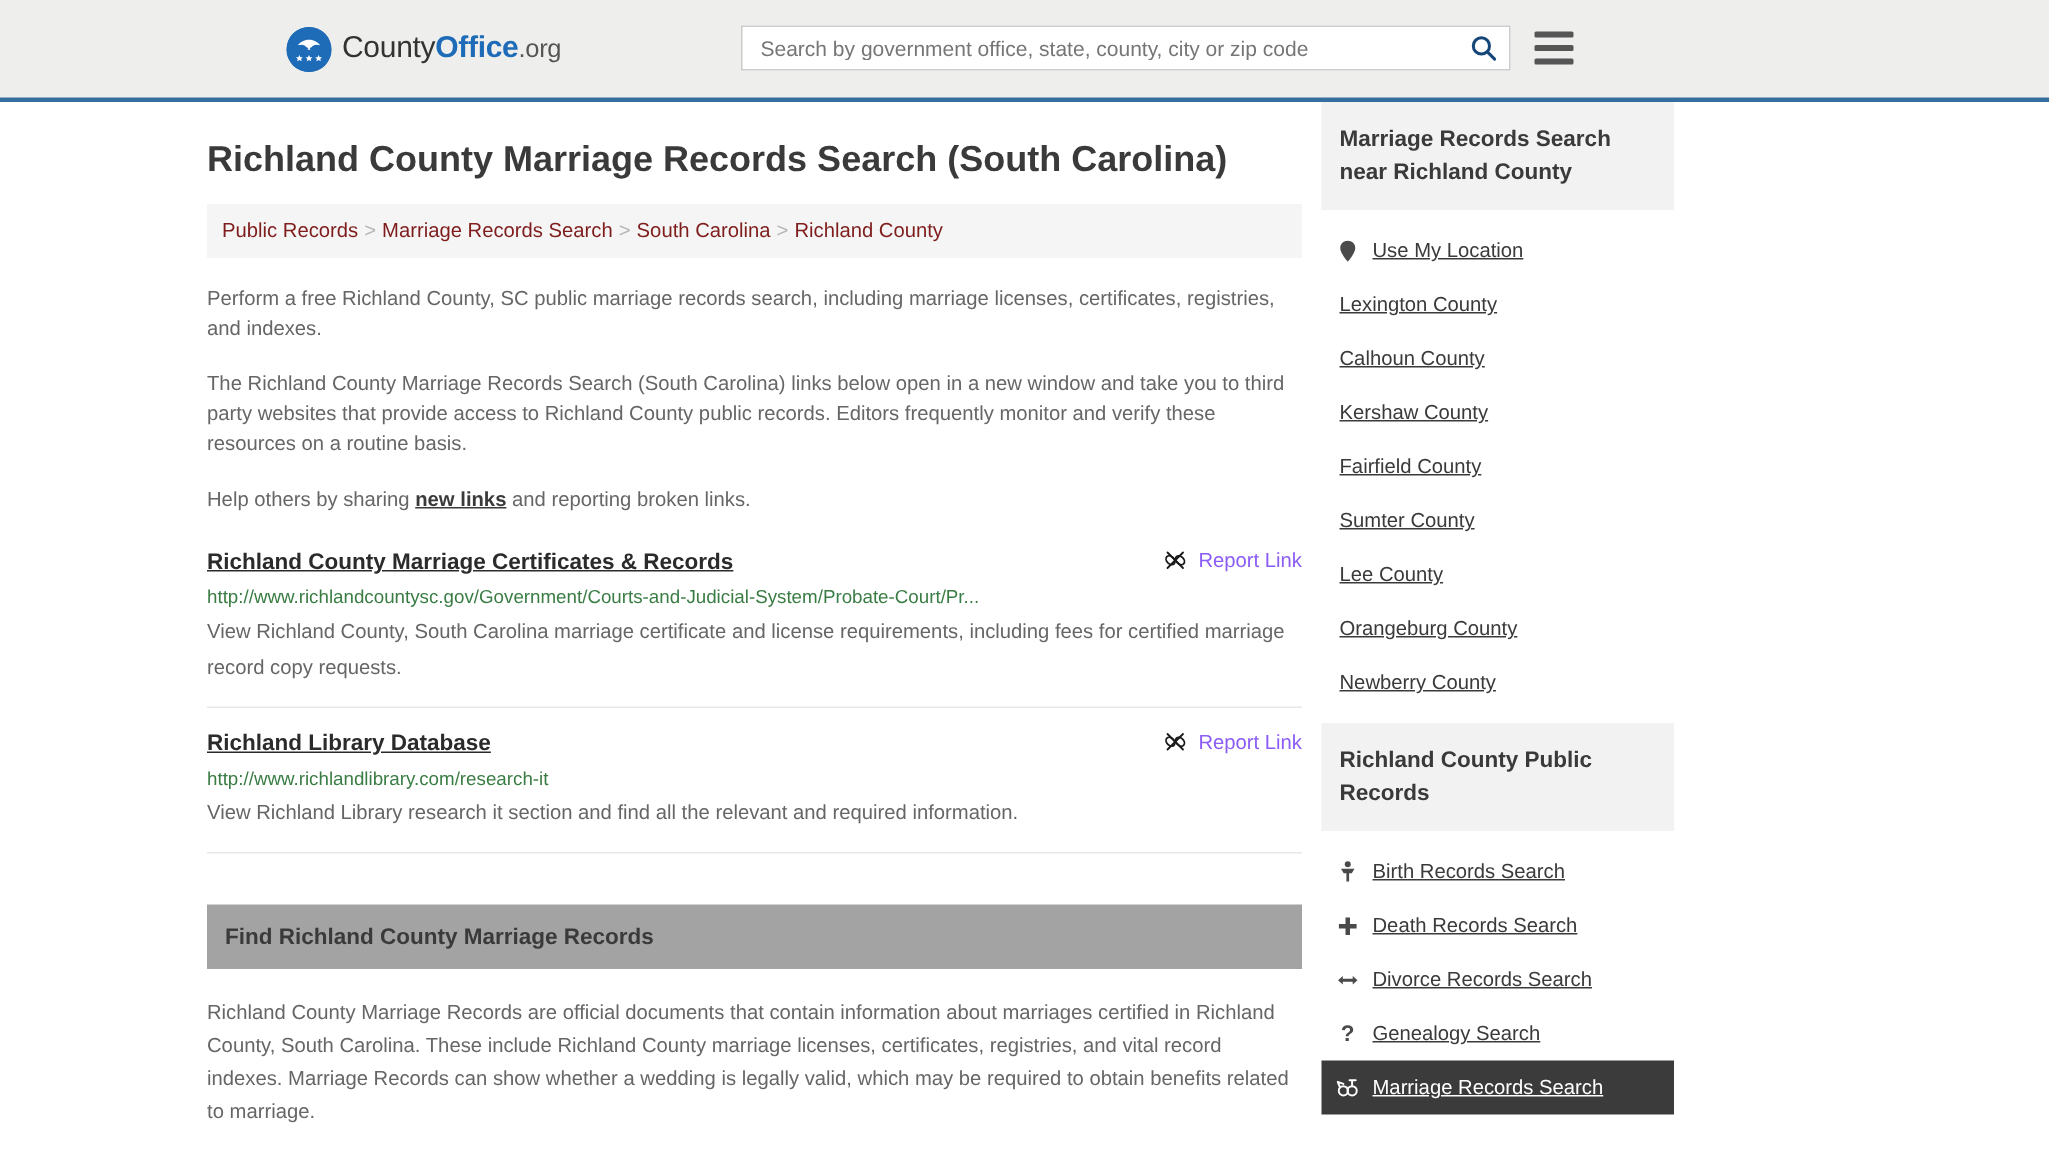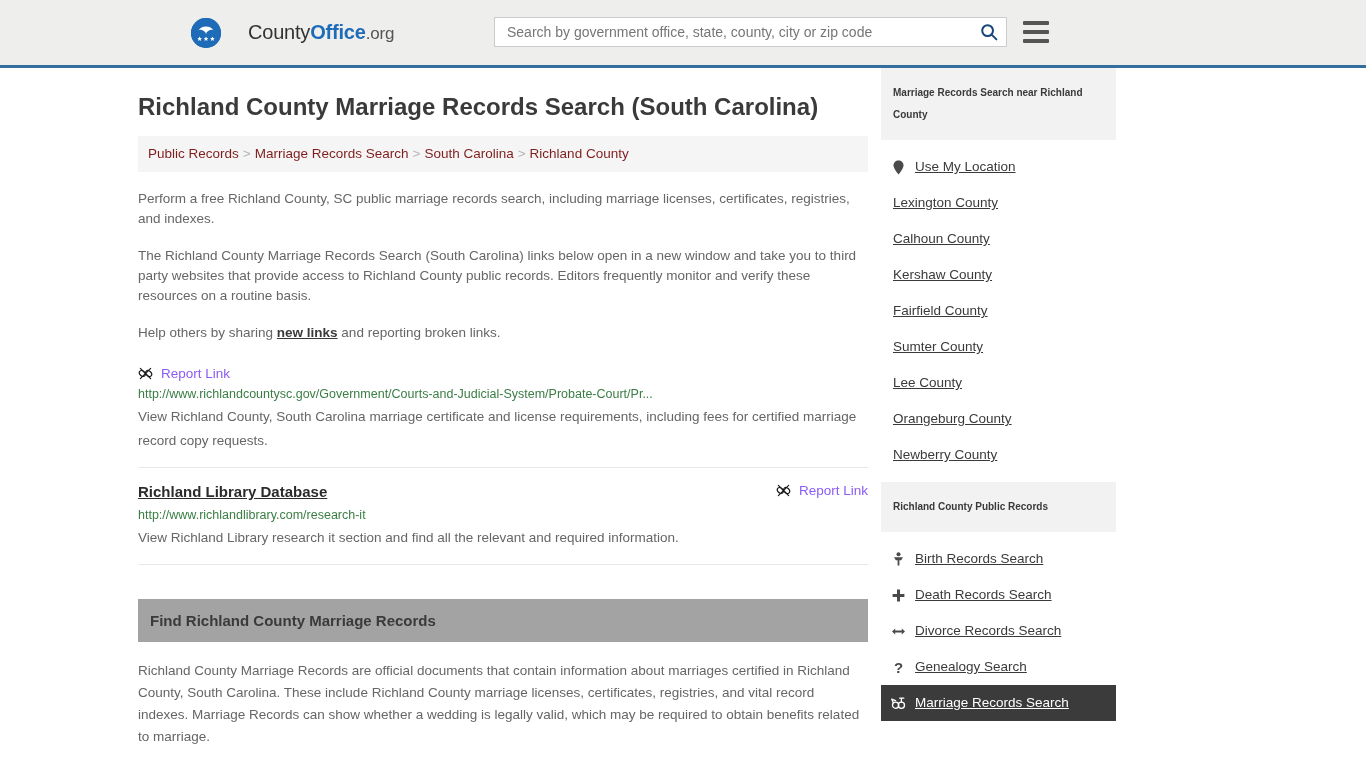--- a/index.html
+++ b/index.html
@@ -34,21 +34,20 @@
     position: relative;
     flex: 0 0 auto;
   }
   .logo-mark svg { position: absolute; left: 0; top: 0; }
   .logo-text {
     font-size: 20px;
     letter-spacing: -0.2px;
     color: #333333;
     font-family: "Liberation Sans", sans-serif;
     white-space: nowrap;
-    margin-left: 20px;
   }
   .logo-text .b { color: #1e6bb8; font-weight: bold; }
   .logo-text .a { font-weight: normal; }
   .logo-text .o { color: #555; font-size: 17px; }
 
   .search-area {
     position: absolute;
     left: 494px;
     top: 17px;
     display: flex;
@@ -183,21 +182,21 @@
     line-height: 22px;
     color: #666666;
     margin: 18px 0 0 0;
   }
 
   
   .card { margin-bottom: 0; }
   .card-head {
     background: #f2f2f2;
     padding: 14px 12px;
-    font-size: 10px;
+    font-size: 15px;
     font-weight: bold;
     color: #3a3a3a;
     line-height: 22px;
   }
   .card-list { padding: 0; margin: 0; list-style: none; }
   .card-list li { padding: 0; }
   .card-link {
     display: flex;
     align-items: center;
     gap: 9px;
@@ -274,20 +273,21 @@
       <div class="intro">
         <p>Perform a free Richland County, SC public marriage records search, including marriage licenses, certificates, registries, and indexes.</p>
         <p>The Richland County Marriage Records Search (South Carolina) links below open in a new window and take you to third party websites that provide access to Richland County public records. Editors frequently monitor and verify these resources on a routine basis.</p>
         <p><span>Help others by sharing </span><a href="#">new links</a><span> and reporting broken links.</span></p>
       </div>
 
       <div class="results">
 
         <div class="result">
           <div class="result-head">
+            <a href="#" class="result-title">Richland County Marriage Certificates &amp; Records</a>
             <span class="report-link">
               <span class="unlink-icon">
                 <svg width="15" height="15" viewBox="0 0 16 16" aria-hidden="true">
                   <path d="M2.5 2.5 L13.5 13.5 M13.5 2.5 L2.5 13.5" stroke="#1a1a1a" stroke-width="1.3" fill="none" stroke-linecap="round"></path>
                   <ellipse cx="4.6" cy="8" rx="2.6" ry="3.6" fill="none" stroke="#1a1a1a" stroke-width="1.3" transform="rotate(-45 4.6 8)"></ellipse>
                   <ellipse cx="11.4" cy="8" rx="2.6" ry="3.6" fill="none" stroke="#1a1a1a" stroke-width="1.3" transform="rotate(-45 11.4 8)"></ellipse>
                 </svg>
               </span>
               <span>Report Link</span>
             </span>

